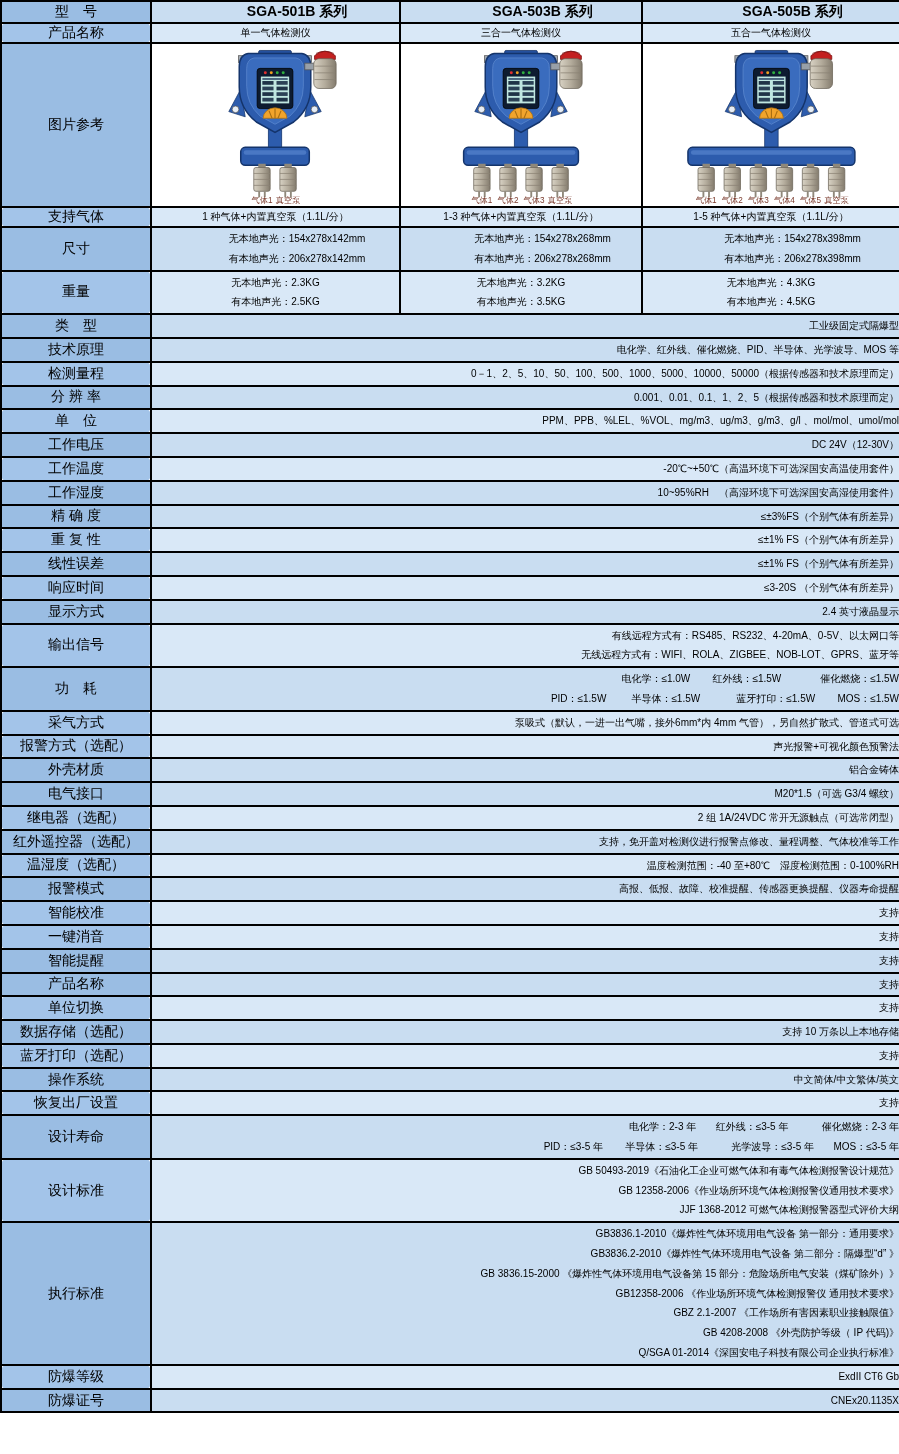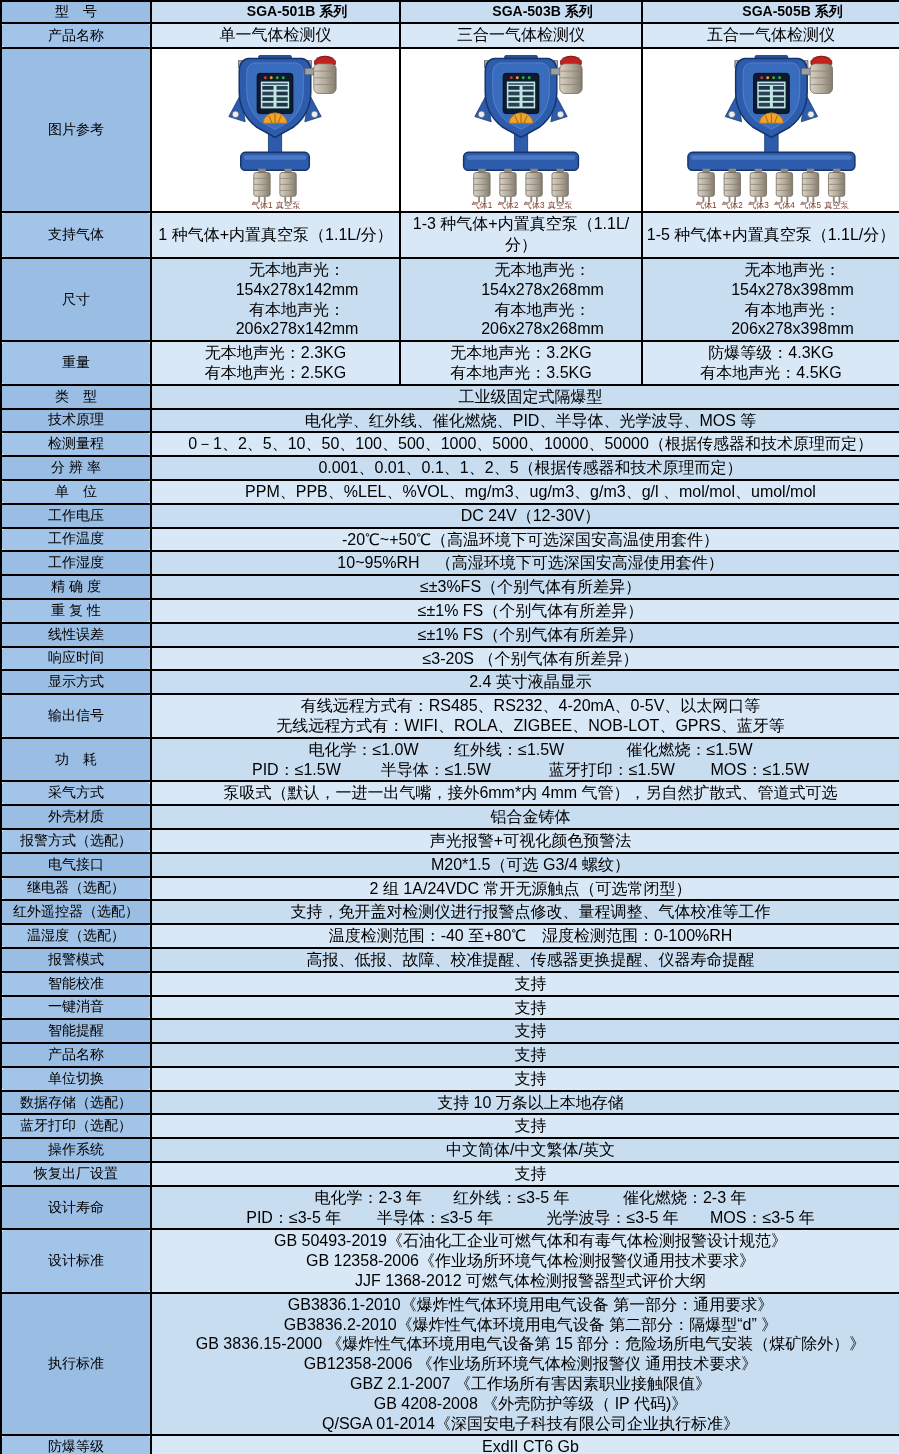--- a/index.html
+++ b/index.html
@@ -2,25 +2,25 @@
 <html><head>
 <meta charset="utf-8">
 <style>
   html,body{margin:0;padding:0;background:#ffffff;}
   body{width:899px;font-family:"Liberation Sans",sans-serif;color:#000;}
   table{border-collapse:collapse;table-layout:fixed;width:899px;}
   td{border:2px solid #000;vertical-align:middle;overflow:hidden;}
   td.lab{text-align:center;font-weight:normal;font-size:14px;padding:0 2px;}
   td.lab.a{background:#9abde3;}
   td.lab.b{background:#a3c4e9;border-radius:6px;}
-  td.val{font-size:16px;}
+  td.val{font-size:10px;}
   td.val.a{background:#c9ddf1;padding-left:44px;}
   td.val.b{background:#d9e8f7;}
   td.val.c{text-align:center;}
-  td.val.s{text-align:center;padding:1px 0 1px 10px;}
+  td.val.s{text-align:right;padding:1px 0 1px 10px;}
   td.val .line{line-height:19.8px;white-space:pre-wrap;}
   td.val.bold{font-weight:bold;font-size:14px;}
   td.img-cell{background:#ffffff;text-align:left;padding:2px 0;}
   td.img-cell svg{display:block;margin:0 auto;}
   .pre{white-space:pre-wrap;}
 </style>
 </head>
 <body>
 
 <div>
@@ -279,21 +279,21 @@
           <td class="lab b">重量</td>
           <td class="val c b">
             <div class="line">无本地声光：2.3KG</div>
             <div class="line">有本地声光：2.5KG</div>
           </td>
           <td class="val c b">
             <div class="line">无本地声光：3.2KG</div>
             <div class="line">有本地声光：3.5KG</div>
           </td>
           <td class="val c b">
-            <div class="line">防爆等级：4.3KG</div>
+            <div class="line">无本地声光：4.3KG</div>
             <div class="line">有本地声光：4.5KG</div>
           </td>
         </tr>
         <tr>
           <td class="lab a">类　型</td>
           <td colspan="3" class="val s a">
             <div class="line pre">工业级固定式隔爆型</div>
           </td>
         </tr>
         <tr>
@@ -382,29 +382,29 @@
             <div class="line pre">PID：≤1.5W         半导体：≤1.5W             蓝牙打印：≤1.5W        MOS：≤1.5W</div>
           </td>
         </tr>
         <tr>
           <td class="lab b">采气方式</td>
           <td colspan="3" class="val s b">
             <div class="line pre">泵吸式（默认，一进一出气嘴，接外6mm*内 4mm 气管），另自然扩散式、管道式可选</div>
           </td>
         </tr>
         <tr>
+          <td class="lab b">报警方式（选配）</td>
+          <td colspan="3" class="val s b">
+            <div class="line pre">声光报警+可视化颜色预警法</div>
+          </td>
+        </tr>
+        <tr>
           <td class="lab a">外壳材质</td>
           <td colspan="3" class="val s a">
             <div class="line pre">铝合金铸体</div>
-          </td>
-        </tr>
-        <tr>
-          <td class="lab b">报警方式（选配）</td>
-          <td colspan="3" class="val s b">
-            <div class="line pre">声光报警+可视化颜色预警法</div>
           </td>
         </tr>
         <tr>
           <td class="lab a">电气接口</td>
           <td colspan="3" class="val s a">
             <div class="line pre">M20*1.5（可选 G3/4 螺纹）</div>
           </td>
         </tr>
         <tr>
           <td class="lab b">继电器（选配）</td>

